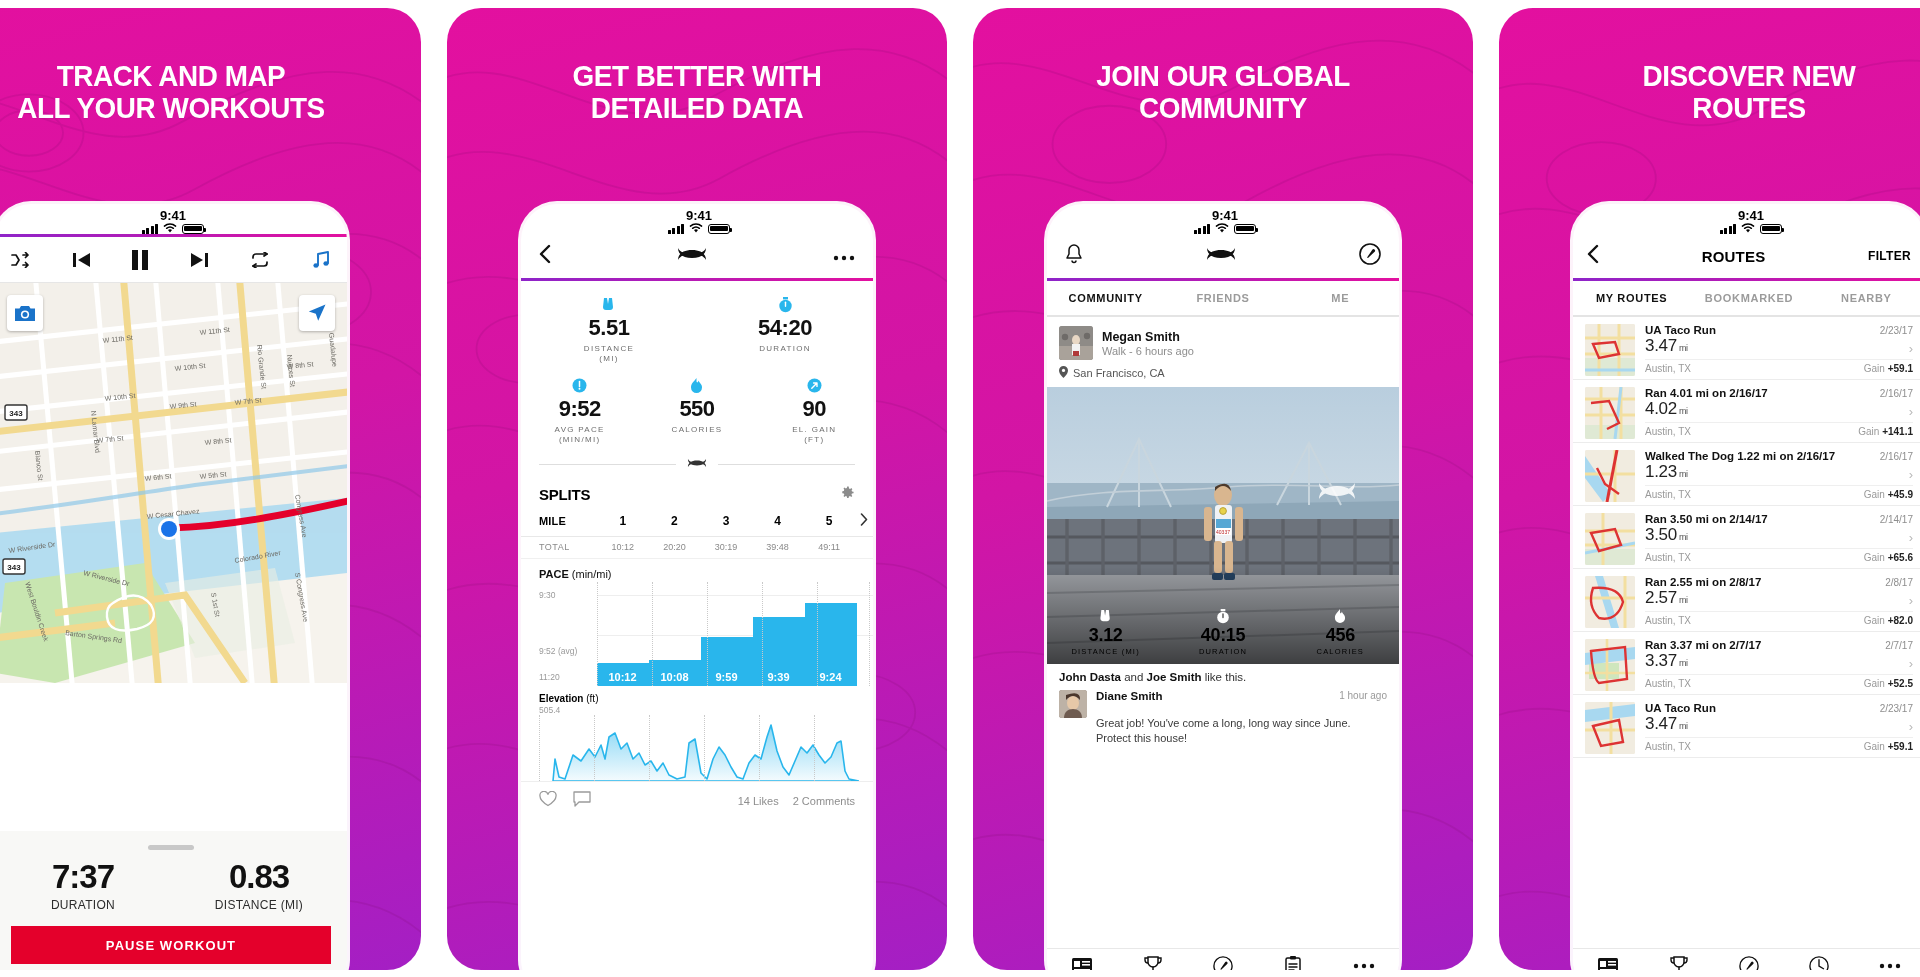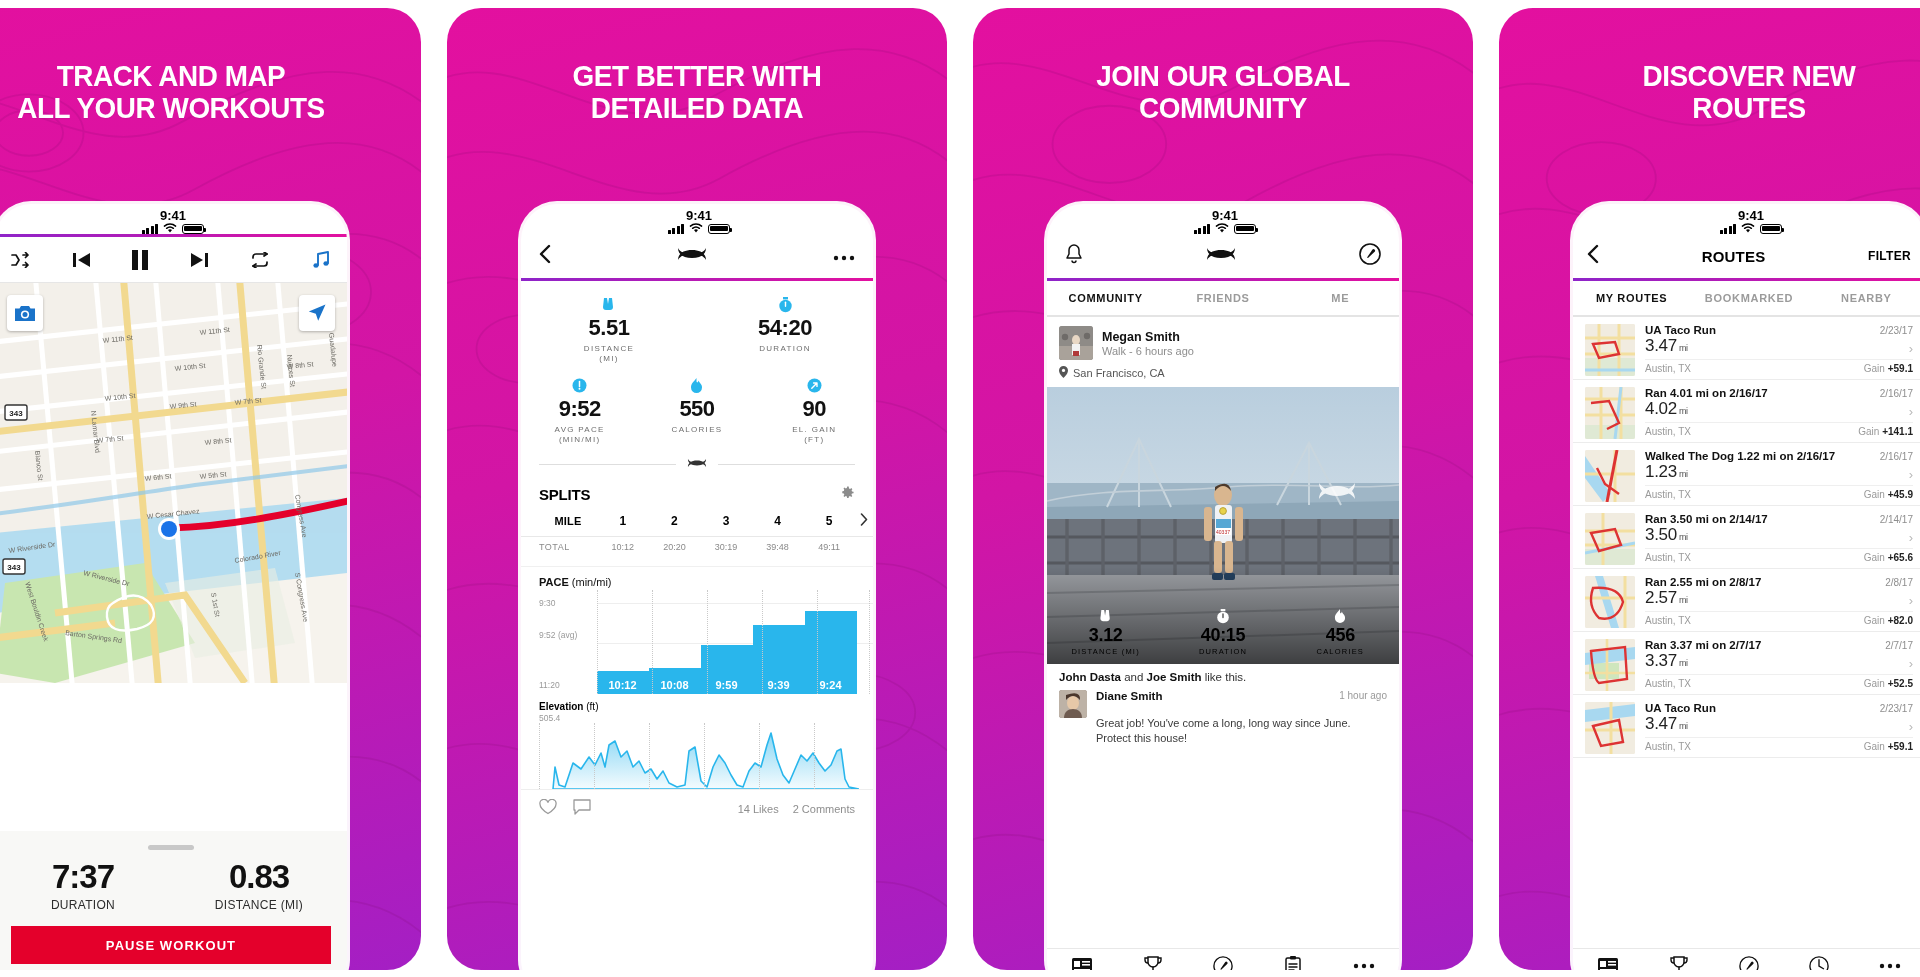--- a/index.html
+++ b/index.html
@@ -111,23 +111,23 @@
   .kpi { flex:1; text-align:center; }
   .kpi .ico { font-size:15px; color:#22b5e8; height:19px; display:flex; align-items:center; justify-content:center; }
   .kpi .val { font-size:22px; font-weight:900; color:#111; letter-spacing:-.5px; margin-top:1px; }
   .kpi .cap { font-size:8px; color:#6e6e6e; letter-spacing:1.3px; line-height:1.25; margin-top:3px; font-weight:500; }
   .kpi-bottom { display:flex; padding: 6px 0 10px; }
   .divider-logo { display:flex; align-items:center; gap:10px; padding: 0 18px 4px; }
   .divider-logo .ln { flex:1; height:1px; background:#dedede; }
   .splits-head { display:flex; align-items:center; justify-content:space-between; padding: 8px 18px 6px; }
   .splits-head .t { font-size:15px; font-weight:900; letter-spacing:-.2px; }
   .mile-row { display:flex; align-items:center; padding: 2px 0 6px 18px; }
-  .mile-row .k { font-size:11px; font-weight:900; width:58px; letter-spacing:.2px;text-align:center; }
+  .mile-row .k { font-size:11px; font-weight:900; width:58px; letter-spacing:.2px; }
   .mile-row .c { flex:1; text-align:center; font-size:12px; font-weight:900; }
-  .total-row { display:flex; align-items:center; padding: 5px 0 14px 18px; border-top:1px solid #e8e8e8; border-bottom:1px solid #f0f0f0; }
+  .total-row { display:flex; align-items:center; padding: 5px 0 6px 18px; border-top:1px solid #e8e8e8; border-bottom:1px solid #f0f0f0; }
   .total-row .k { font-size:9px; color:#8a8a8a; width:58px; letter-spacing:.5px; }
   .total-row .c { flex:1; text-align:center; font-size:9px; color:#8a8a8a; }
   .pace-title { padding: 9px 18px 2px; font-size:11px; color:#111; }
   .pace-title b { font-weight:900; }
   .pace-chart { position:relative; height: 104px; margin-left: 18px; }
   .pace-axis { position:absolute; left:0; top:0; bottom:0; width:58px; }
   .pace-axis span { position:absolute; font-size:8.5px; color:#9a9a9a; }
   .bars-wrap { position:absolute; left:58px; right:0; top:0; bottom:0; display:flex; align-items:flex-end; }
   .bar { flex:1; background:#29b6ec; display:flex; align-items:flex-end; justify-content:center; border-right:1px dotted rgba(255,255,255,.0); }
   .bar span { font-size:11px; font-weight:900; color:#fff; padding-bottom:3px; }
@@ -519,21 +519,21 @@
         <span style="width:18px"></span>
       </div>
 
       <div class="pace-title">
         <b>PACE</b><span> (min/mi)</span>
       </div>
 
       <div class="pace-chart">
         <div class="pace-axis">
           <span style="top:8px">9:30</span>
-          <span style="top:40px">9:52 (avg)</span>
+          <span style="top:64px">9:52 (avg)</span>
           <span style="top:90px">11:20</span>
         </div>
         <div class="gridline" style="top:13px"></div>
         <div class="gridline" style="top:53px"></div>
         <div class="bars-wrap">
           <div class="bar" style="height:22%">
               <span>10:12</span>
             </div>
           <div class="bar" style="height:25%">
               <span>10:08</span>

